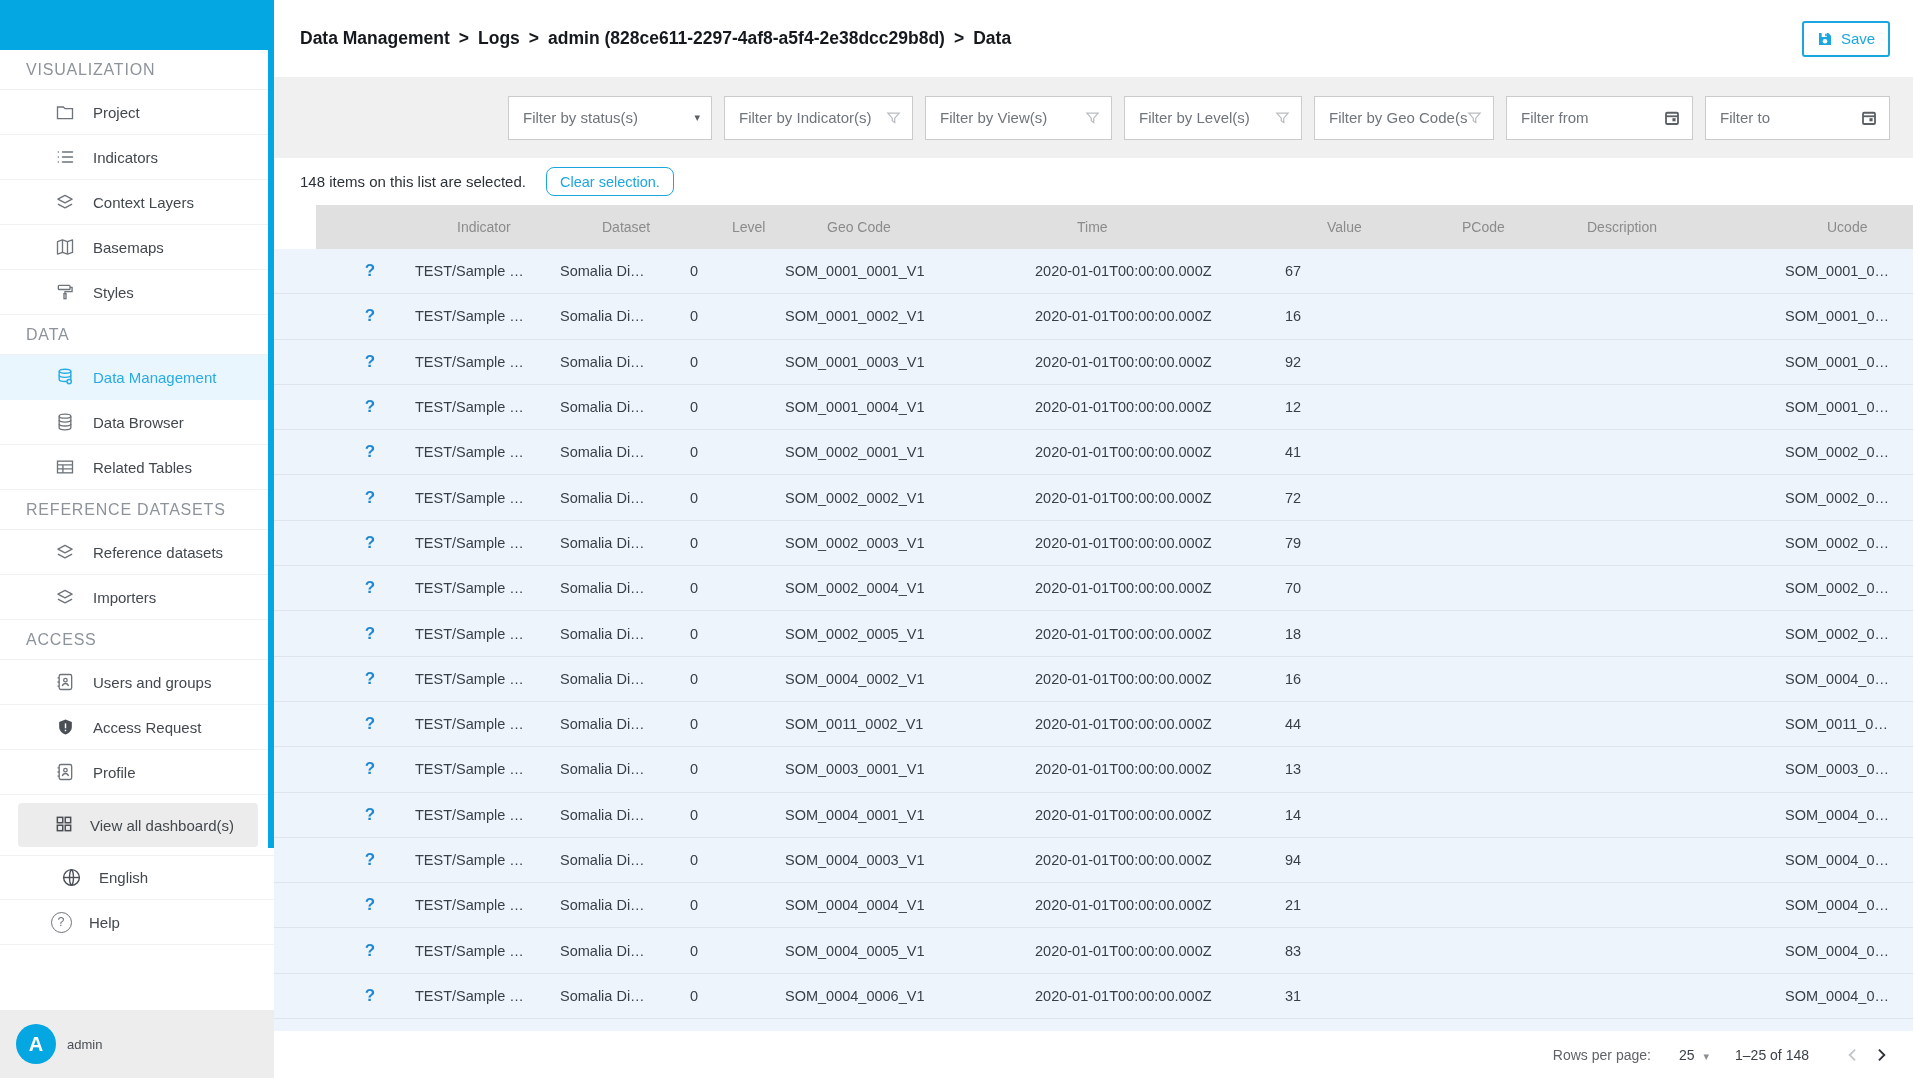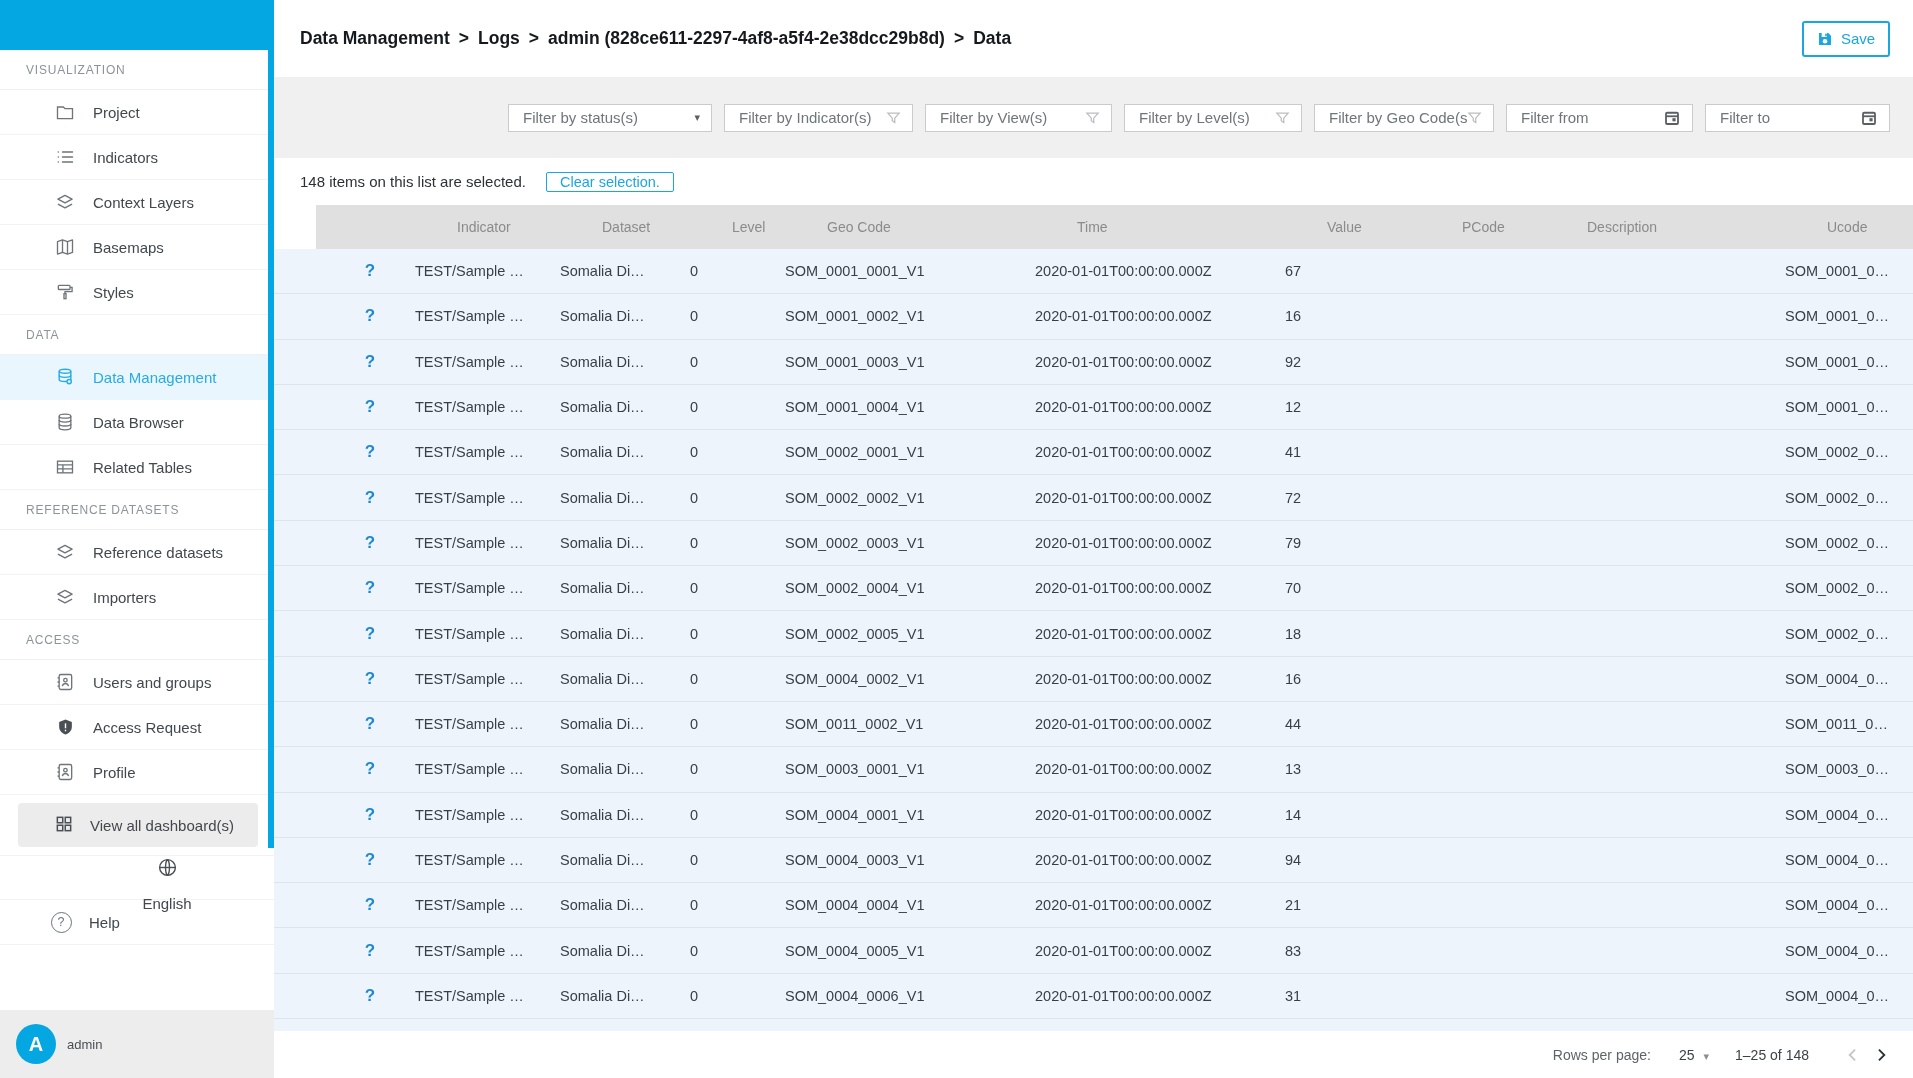--- a/index.html
+++ b/index.html
@@ -10,21 +10,21 @@
     background:#ffffff; color:#383f46;
   }
   .app { display:flex; width:1913px; height:1078px; }
 
   
   .sidebar { position:relative; flex:0 0 274px; width:274px; height:100%;
     background:#fff; display:flex; flex-direction:column; overflow:hidden; }
   .logo-block { height:50px; background:#04a7e2; flex:0 0 50px; }
   .scroll-thumb { position:absolute; top:0; right:0; width:6px; height:848px; background:#04a7e2; z-index:5; }
   .sb-label { height:40px; flex:0 0 40px; display:flex; align-items:center;
-    padding-left:26px; font-size:12px; letter-spacing:.8px; color:#8d939b;
+    padding-left:26px; font-size:16px; letter-spacing:.8px; color:#8d939b;
     border-bottom:1px solid #f0f0f0; }
   .nav-item { height:45px; flex:0 0 45px; display:flex; align-items:center; gap:17px;
     padding-left:54px; font-size:15px; color:#42484e; border-bottom:1px solid #f2f2f2;
     cursor:pointer; white-space:nowrap; }
   .nav-item .nicon { width:22px; height:22px; display:flex; align-items:center; justify-content:center; flex:0 0 22px; }
   .nav-item svg { display:block; }
   .nav-item.active { background:#e9f6fd; color:#2aabe3; border-bottom:1px solid #e9f6fd; }
   .dash-btn { margin:8px 16px 8px 18px; height:44px; flex:0 0 44px; background:#ececec; border-radius:4px;
     display:flex; align-items:center; gap:16px; padding-left:36px; font-size:15px; color:#42484e; cursor:pointer; }
   .help-circle { width:21px; height:21px; border-radius:50%; border:1.6px solid #6e747a;
@@ -40,36 +40,36 @@
 
   .topbar { height:77px; flex:0 0 77px; display:flex; align-items:center; padding:0 23px 0 26px; }
   .breadcrumb { display:flex; align-items:center; gap:9px; font-size:17.5px; font-weight:bold; color:#15191d; white-space:nowrap; }
   .crumb-sep { font-weight:bold; color:#15191d; }
   .save-btn { margin-left:auto; width:88px; height:36px; background:#fff; border:2px solid #1ca6e0;
     border-radius:3px; color:#1ca6e0; font-size:15px; display:flex; align-items:center;
     justify-content:center; gap:8px; cursor:pointer; }
 
   .filter-band { height:81px; flex:0 0 81px; background:#f0f0f1; display:flex; align-items:center;
     justify-content:flex-end; gap:12px; padding-right:23px; }
-  .filter-box { height:28px; background:#fff; border:1px solid #cbcbcb; display:flex; align-items:center;
+  .filter-box { height:44px; background:#fff; border:1px solid #cbcbcb; display:flex; align-items:center;
     justify-content:space-between; padding:0 11px 0 14px; font-size:15px; color:#6f757b; cursor:pointer; }
   .filter-box .flabel { overflow:hidden; white-space:nowrap; }
   .filter-box:nth-child(1){ width:204px; }
   .filter-box:nth-child(2){ width:189px; }
   .filter-box:nth-child(3){ width:187px; }
   .filter-box:nth-child(4){ width:178px; }
   .filter-box:nth-child(5){ width:180px; }
   .filter-box:nth-child(6){ width:187px; }
   .filter-box:nth-child(7){ width:185px;text-align:right; }
   .caret-sm { font-size:11px; color:#5a5f64; flex:0 0 auto; }
   .funnel, .cal { flex:0 0 auto; display:flex; align-items:center; }
 
   .select-band { height:47px; flex:0 0 47px; display:flex; align-items:center; gap:20px; padding-left:26px; }
   .select-msg { font-size:15px; color:#2b3137; }
-  .clear-btn { height:20px; padding:0 13px; background:#fff; border:1px solid #1ca6e0; border-radius:2px;
+  .clear-btn { height:29px; padding:0 13px; background:#fff; border:1px solid #1ca6e0; border-radius:8px;
     color:#1ca6e0; font-size:14.5px; display:flex; align-items:center; cursor:pointer;text-align:right; }
 
   
   .dtable { flex:1; display:flex; flex-direction:column; overflow:hidden; min-height:0; }
   .thead, .row { display:grid;
     grid-template-columns:58px 76px 152px 130px 95px 250px 250px 135px 125px 240px 1fr;
     align-items:center; }
   .thead { height:44px; flex:0 0 44px; background:#e0e0e0; font-size:14px; color:#8b8b8b;margin-left:42px; }
   .tbody { flex:1; overflow:hidden; display:flex; flex-direction:column; min-height:0; }
   .row { height:45.3px; flex:0 0 45.3px; background:#eef4fb; border-bottom:1px solid #dde5ec;
@@ -241,21 +241,21 @@
       <span class="nicon">
         <svg width="20" height="20" viewBox="0 0 24 24" fill="none" stroke="#4a4f55" stroke-width="1.8">
             <rect x="4" y="4" width="6.5" height="6.5"></rect>
             <rect x="13.5" y="4" width="6.5" height="6.5"></rect>
             <rect x="4" y="13.5" width="6.5" height="6.5"></rect>
             <rect x="13.5" y="13.5" width="6.5" height="6.5"></rect>
           </svg></span>
       <span>View all dashboard(s)</span>
     </div>
 
-    <div class="nav-item" style="padding-left:60px; border-top:1px solid #f2f2f2;flex-direction:column;">
+    <div class="nav-item" style="padding-left:60px; border-top:1px solid #f2f2f2;">
       <span class="nicon">
         <svg width="21" height="21" viewBox="0 0 24 24" fill="none" stroke="#4a4f55" stroke-width="1.6">
             <circle cx="12" cy="12" r="9"></circle>
             <path d="M3 12h18"></path>
             <path d="M12 3c3 2.6 3 15.4 0 18M12 3c-3 2.6-3 15.4 0 18"></path>
           </svg>
         </span>
       <span>English</span>
     </div>
     <div class="nav-item" style="padding-left:50px;">

